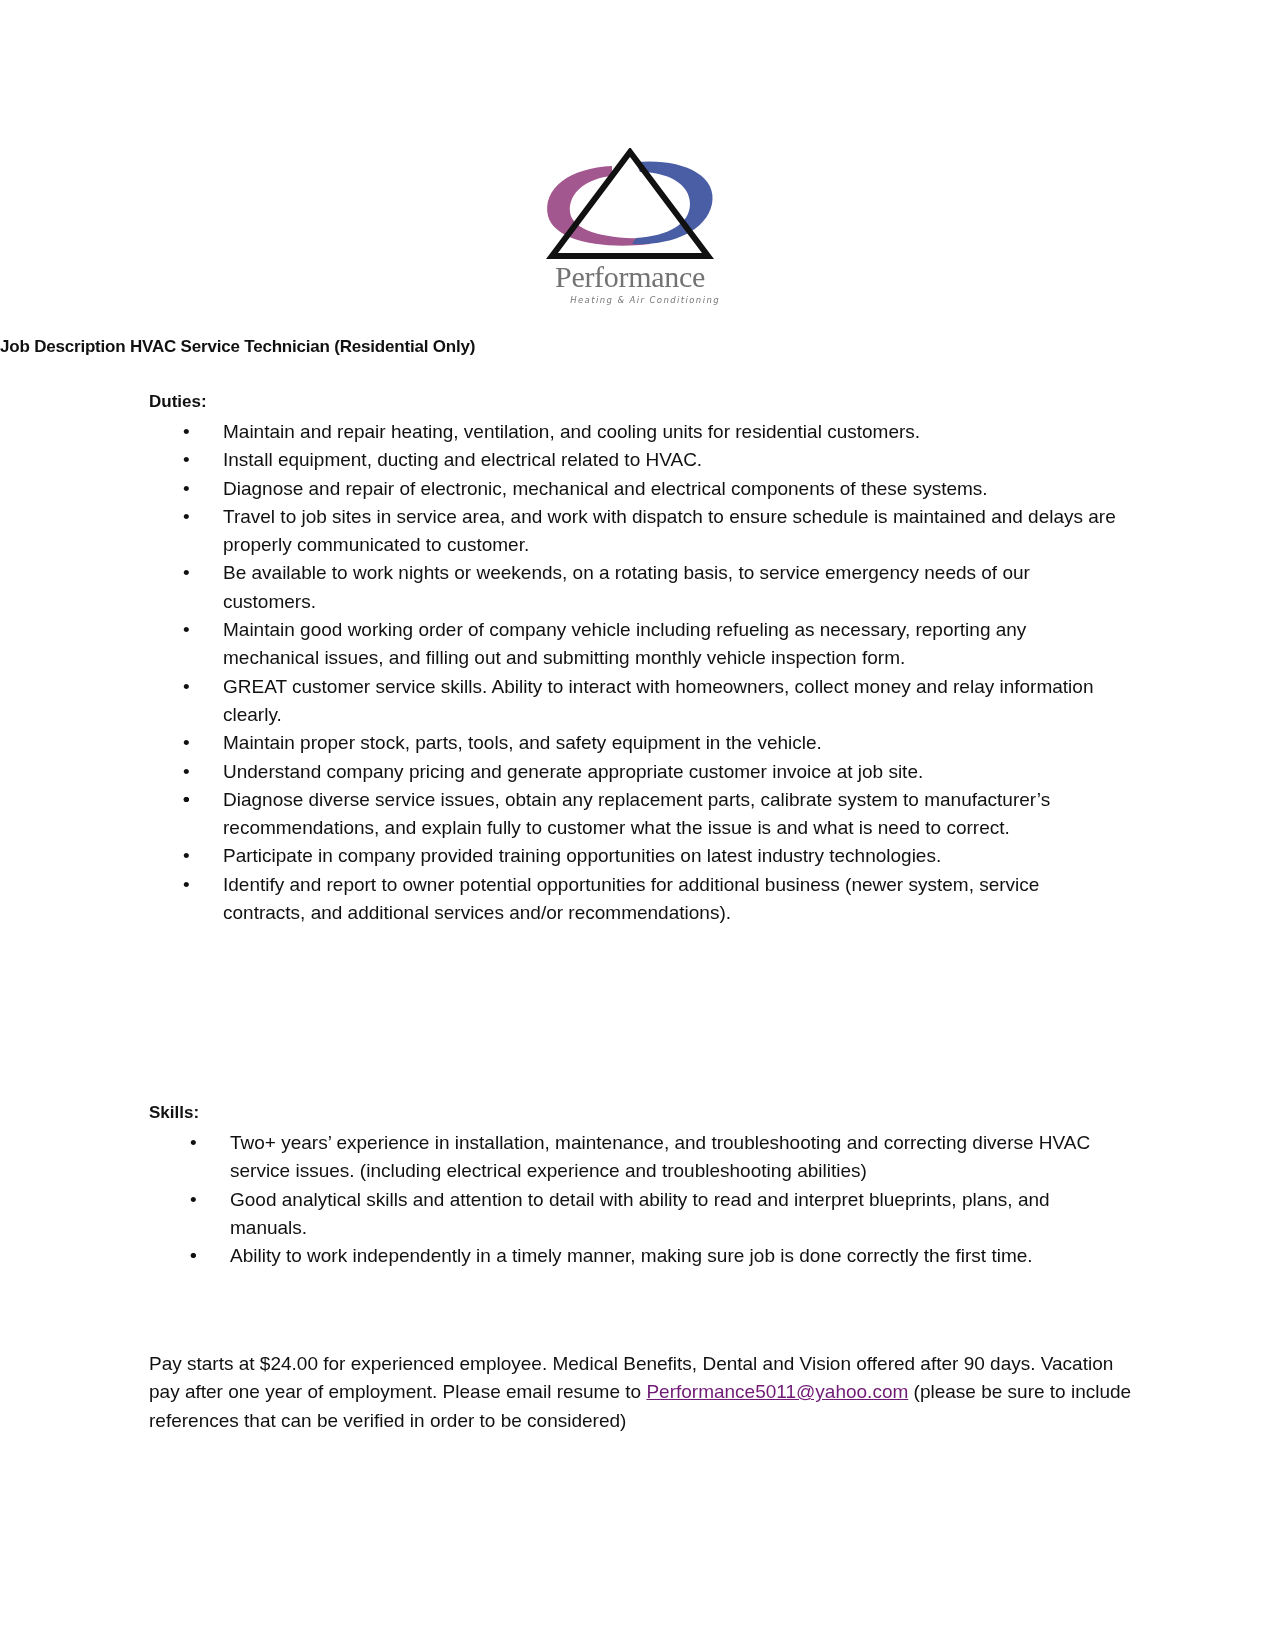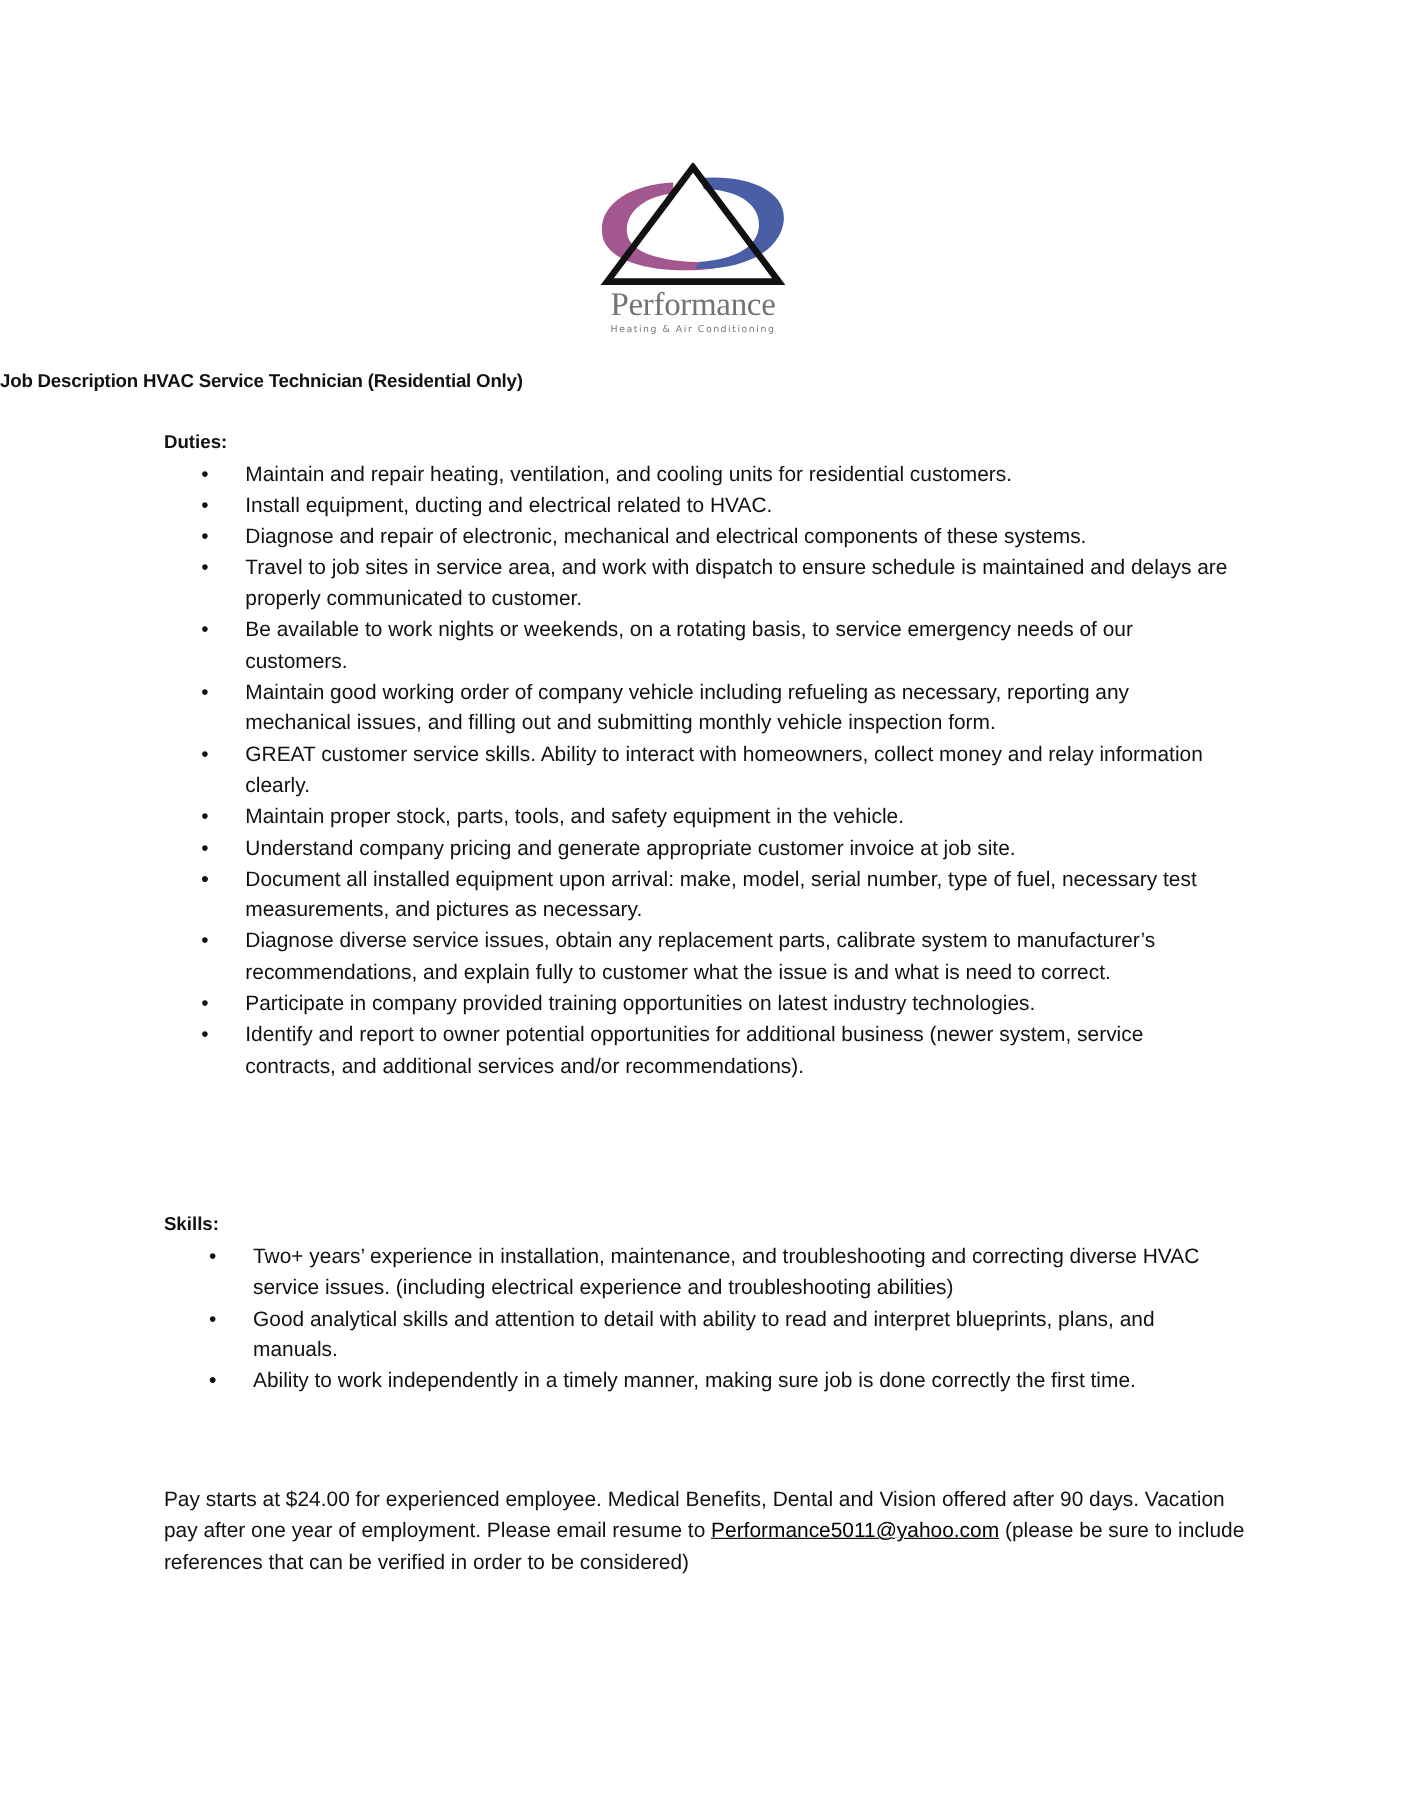--- a/index.html
+++ b/index.html
@@ -2,32 +2,32 @@
 <html><head>
   <meta charset="utf-8">
   <style>
     html, body { margin: 0; padding: 0; background: #ffffff; }
     body { width: 1275px; height: 1649px; position: relative; overflow: hidden;
            font-family: "Liberation Sans", "DejaVu Sans", sans-serif; color: #111; }
     .logo { position: absolute; left: 540px; top: 148px; width: 180px; height: 160px; }
     .logo svg { position: absolute; left: 0; top: 0; }
     .logo-name { position: absolute; left: 0; top: 112px; width: 180px; text-align: center;
                  font-family: "Liberation Serif", "DejaVu Serif", serif; font-size: 30px; color: #737373; letter-spacing: -0.3px; }
-    .logo-tag { position: absolute; left: 0; top: 147px; width: 180px; text-align: center;
-                font-family: "DejaVu Sans", sans-serif; font-size: 8.5px; color: #777; letter-spacing: 1.4px; }
+    .logo-tag { position: absolute; left: 0; top: 147px; width: 180px; text-align: right;
+                font-family: "DejaVu Sans", sans-serif; font-size: 8.5px; color: #777; letter-spacing: 1.4px; font-style: italic; }
     .title { position: absolute; left: 0; top: 337px; width: 1224px; text-align: left;
              font-weight: bold; font-size: 17px; letter-spacing: -0.2px; }
     .section-heading { position: absolute; left: 149px; font-weight: bold; font-size: 17px; }
     ul.list { position: absolute; margin: 0; padding: 0; list-style: none; font-size: 19px; line-height: 28.3px; }
     ul.list li { position: relative; padding-left: 0; }
     ul.list li .bullet { position: absolute; left: -40px; top: 0; }
     .duties { left: 223px; top: 418px; width: 900px; }
     .skills { left: 230px; top: 1129px; width: 900px; }
     .para { position: absolute; left: 149px; top: 1350px; width: 990px; font-size: 19px; line-height: 28.3px; }
-    .para a { color: #000000; text-decoration: underline; }
+    .para a { color: #701a75; text-decoration: underline; }
   </style>
 </head>
 <body>
 
 <div class="logo">
   <svg width="180" height="115" viewBox="0 0 180 115">
     <path d="M72 18 C 30 20, 2 40, 8 68 C 14 92, 60 102, 110 96 L 112 90 C 70 92, 32 84, 30 64 C 28 44, 48 30, 72 28 Z" fill="#a3578f"></path>
     <path d="M96 14 C 140 10, 178 26, 172 56 C 166 84, 130 98, 92 96 L 96 90 C 128 88, 150 76, 150 56 C 150 36, 128 24, 100 24 Z" fill="#4a5ea5"></path>
     <polygon points="90,4 168,108 12,108" fill="none" stroke="#111" stroke-width="6" stroke-linejoin="miter"></polygon>
   </svg>
@@ -42,21 +42,21 @@
   <li><span class="bullet">•</span><span>Maintain and repair heating, ventilation, and cooling units for residential customers.</span></li>
   <li><span class="bullet">•</span><span>Install equipment, ducting and electrical related to HVAC.</span></li>
   <li><span class="bullet">•</span><span>Diagnose and repair of electronic, mechanical and electrical components of these systems.</span></li>
   <li><span class="bullet">•</span><span>Travel to job sites in service area, and work with dispatch to ensure schedule is maintained and delays are properly communicated to customer.</span></li>
   <li><span class="bullet">•</span><span>Be available to work nights or weekends, on a rotating basis, to service emergency needs of our customers.</span></li>
   <li><span class="bullet">•</span><span>Maintain good working order of company vehicle including refueling as necessary, reporting any mechanical issues, and filling out and submitting monthly vehicle inspection form.</span></li>
   <li><span class="bullet">•</span><span>GREAT customer service skills. Ability to interact with homeowners, collect money and relay information clearly.</span></li>
   <li><span class="bullet">•</span><span>Maintain proper stock, parts, tools, and safety equipment in the vehicle.</span></li>
   <li><span class="bullet">•</span><span>Understand company pricing and generate appropriate customer invoice at job site.</span></li>
   <li><span class="bullet">•</span></li>
-  <li><span class="bullet">•</span><span>Document all installed equipment upon arrival: make, model, serial number, type of fuel, necessary test measurements, and pictures as necessary.</span></li>
+  <li><span class="bullet">•</span></li>
   <li><span class="bullet">•</span><span>Diagnose diverse service issues, obtain any replacement parts, calibrate system to manufacturer’s recommendations, and explain fully to customer what the issue is and what is need to correct.</span></li>
   <li><span class="bullet">•</span><span>Participate in company provided training opportunities on latest industry technologies.</span></li>
   <li><span class="bullet">•</span><span>Identify and report to owner potential opportunities for additional business (newer system, service contracts, and additional services and/or recommendations).</span></li>
 </ul>
 
 <div class="section-heading" style="top:1103px;">Skills:</div>
 <ul class="list skills">
   <li><span class="bullet">•</span><span>Two+ years’ experience in installation, maintenance, and troubleshooting and correcting diverse HVAC service issues. (including electrical experience and troubleshooting abilities)</span></li>
   <li><span class="bullet">•</span><span>Good analytical skills and attention to detail with ability to read and interpret blueprints, plans, and manuals.</span></li>
   <li><span class="bullet">•</span></li>

